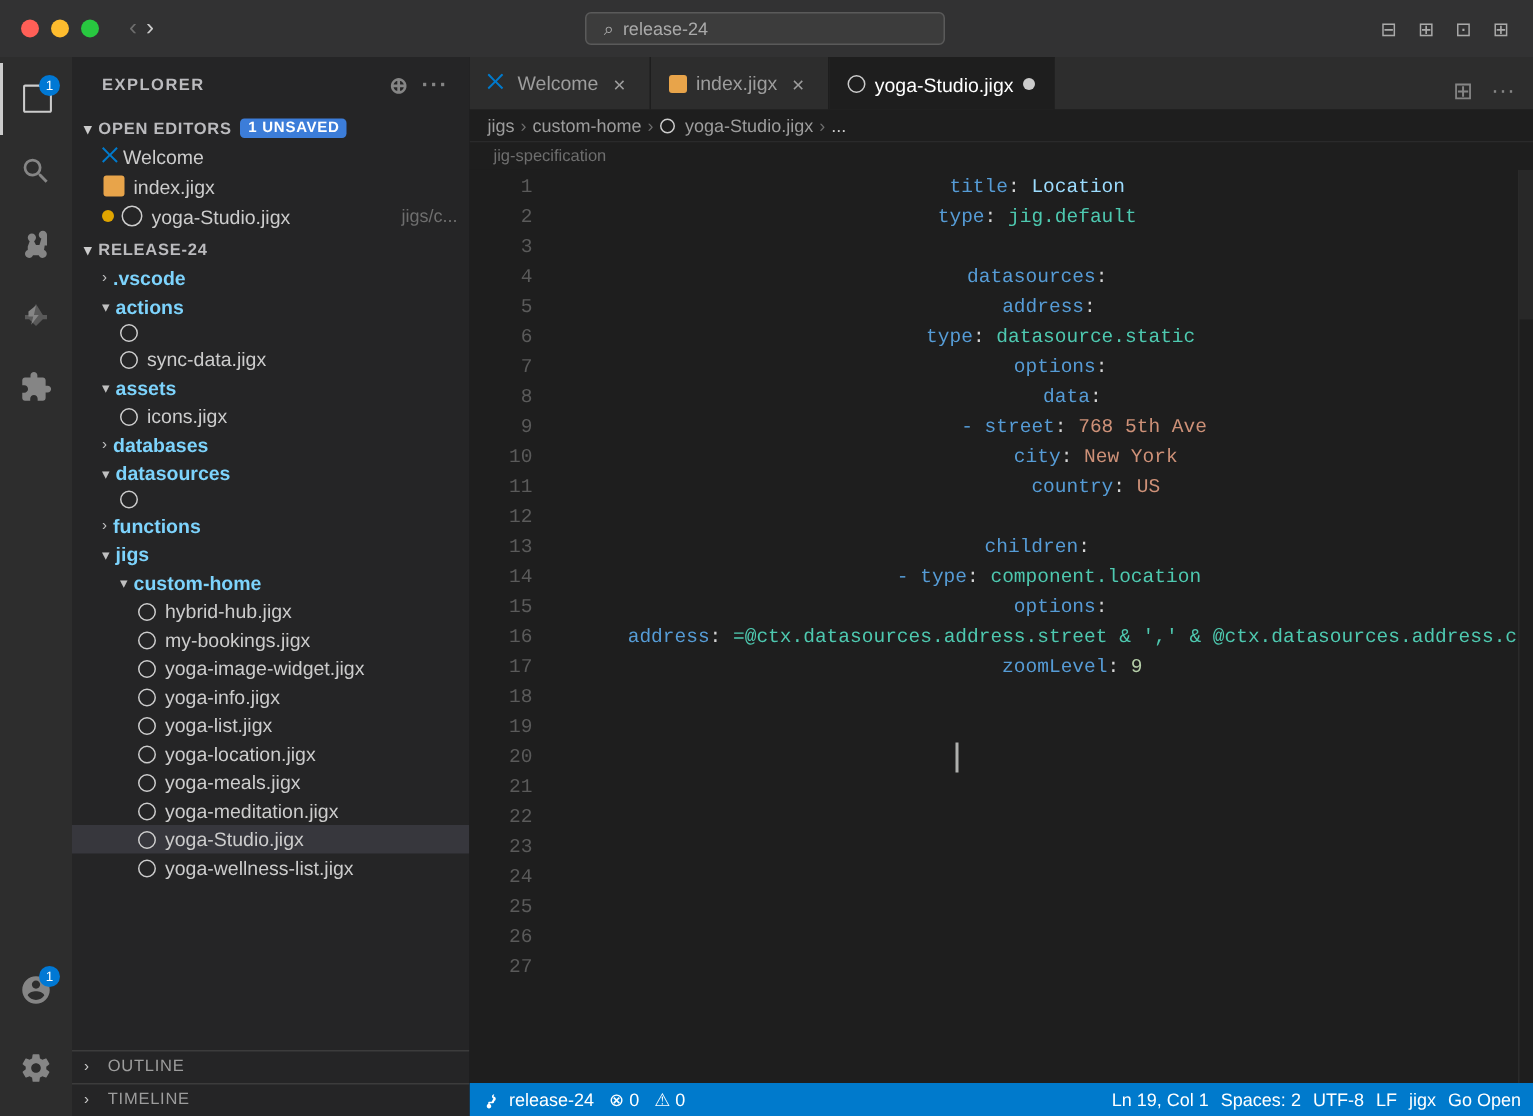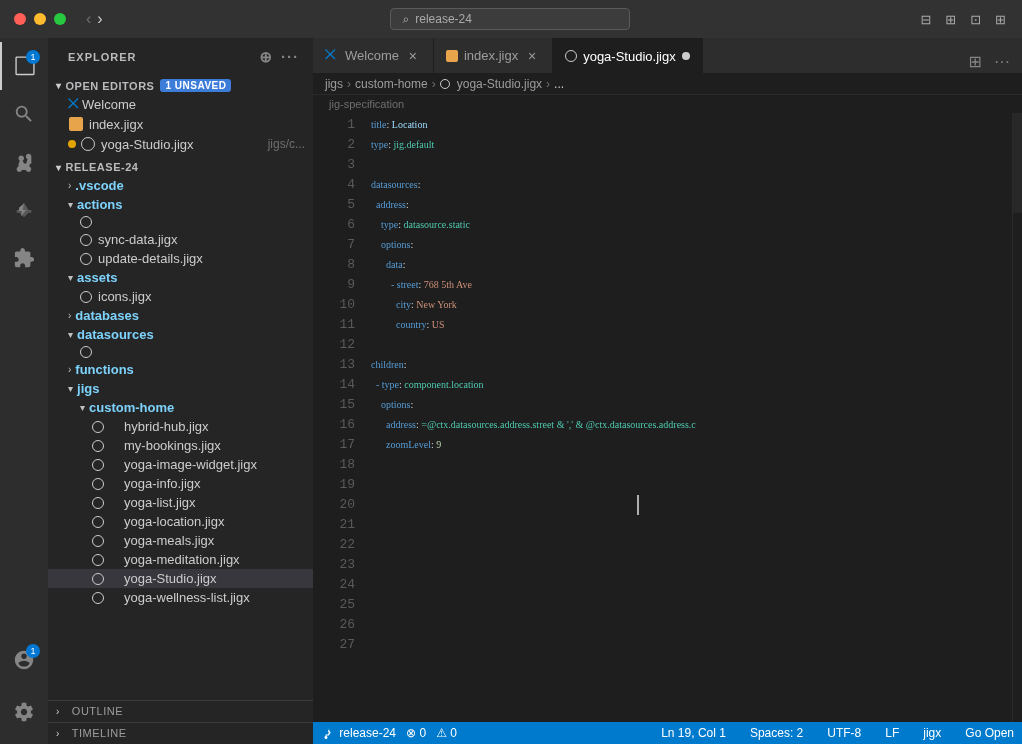--- a/index.html
+++ b/index.html
@@ -269,21 +269,21 @@
       color: #cccccc;
       white-space: nowrap;
       user-select: none;
     }
     .folder-item .chevron { color: #c0c0c0; }
     .folder-name { color: #7dd3fc; font-weight: 700; }
 
     
     .d1 { padding-left: 20px; }
     .d2 { padding-left: 32px; }
-    .d3 { padding-left: 44px; gap: 14px; }
+    .d3 { padding-left: 44px; }
 
     
     .content-area {
       flex: 1;
       display: flex;
       flex-direction: column;
       overflow: hidden;
     }
 
     
@@ -390,27 +390,28 @@
       font-size: 13px;
       line-height: 20px;
       padding: 0 8px 0 12px;
       text-align: right;
       flex-shrink: 0;
       user-select: none;
       padding-top: 2px;
     }
     .editor-content {
       flex: 1;
-      font-family: Liberation Serif, serif;
-      font-size: 10px;
+      font-family: Liberation Mono, monospace;
+      font-size: 13px;
       line-height: 20px;
       padding: 2px 0 2px 8px;
       overflow: auto;
       white-space: pre;
       color: #d4d4d4;
+      text-align: center;
     }
     .editor-content::-webkit-scrollbar { height: 6px; width: 6px; }
     .editor-content::-webkit-scrollbar-thumb { background: #424242; }
 
     
     .k { color: #569cd6; } 
     .s { color: #ce9178; } 
     .n { color: #9cdcfe; } 
     .c { color: #4ec9b0; } 
     .num { color: #b5cea8; } 
@@ -452,21 +453,21 @@
       height: 22px;
       background: #007acc;
       display: flex;
       align-items: center;
       padding: 0 8px;
       font-size: 12px;
       color: white;
       flex-shrink: 0;
     }
     .status-left { display: flex; align-items: center; gap: 10px; }
-    .status-right { margin-left: auto; display: flex; align-items: flex-start; gap: 24px; }
+    .status-right { margin-left: auto; display: flex; align-items: flex-start; gap: 8px; }
     .status-item { cursor: pointer; white-space: nowrap; }
     .panel-tabs {
       display: flex;
       align-items: center;
       padding: 0 8px;
       height: 22px;
       font-size: 11px;
       text-transform: uppercase;
       letter-spacing: 0.5px;
     }
@@ -610,24 +611,20 @@
         <span class="chevron">▾</span>
         <span class="folder-name">actions</span>
       </div>
 
       <div class="file-item d2">
         <div class="icon-jigx-dot" style="width:12px;height:12px;margin-right:6px;"></div>
       </div>
       <div class="file-item d2">
         <div class="icon-jigx-dot" style="width:12px;height:12px;margin-right:6px;"></div>
         <span class="file-item-name">sync-data.jigx</span>
-      </div>
-      <div class="file-item d2">
-        <div class="icon-jigx-dot" style="width:12px;height:12px;margin-right:6px;"></div>
-        <span class="file-item-name">update-details.jigx</span>
       </div>
 
       <div class="folder-item d1">
         <span class="chevron">▾</span>
         <span class="folder-name">assets</span>
       </div>
       <div class="file-item d2">
         <div class="icon-jigx-dot" style="width:12px;height:12px;margin-right:6px;"></div>
         <span class="file-item-name">icons.jigx</span>
       </div>

